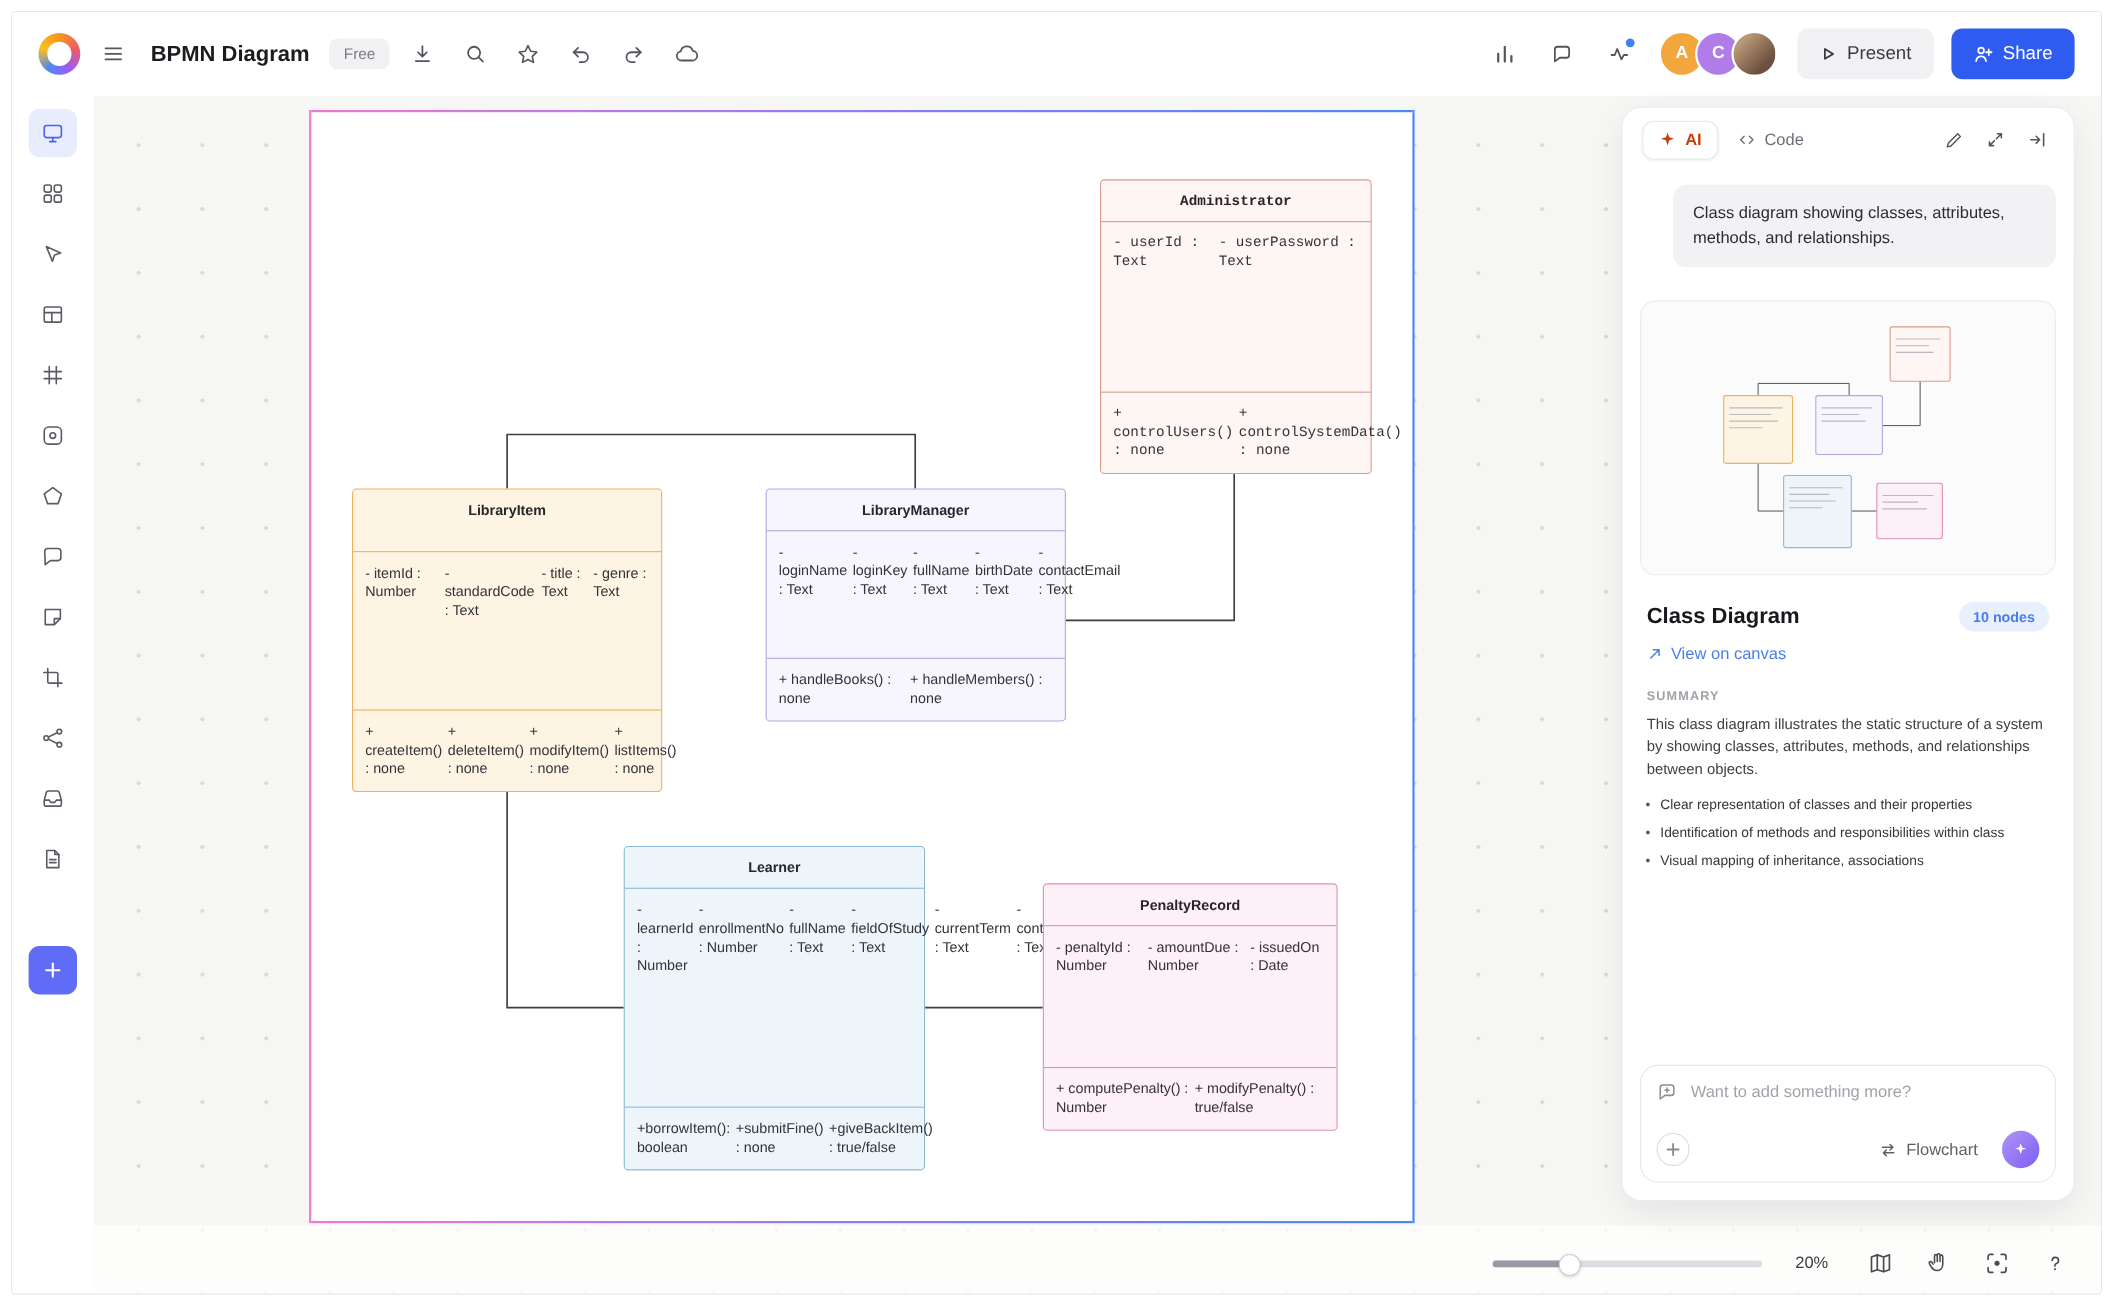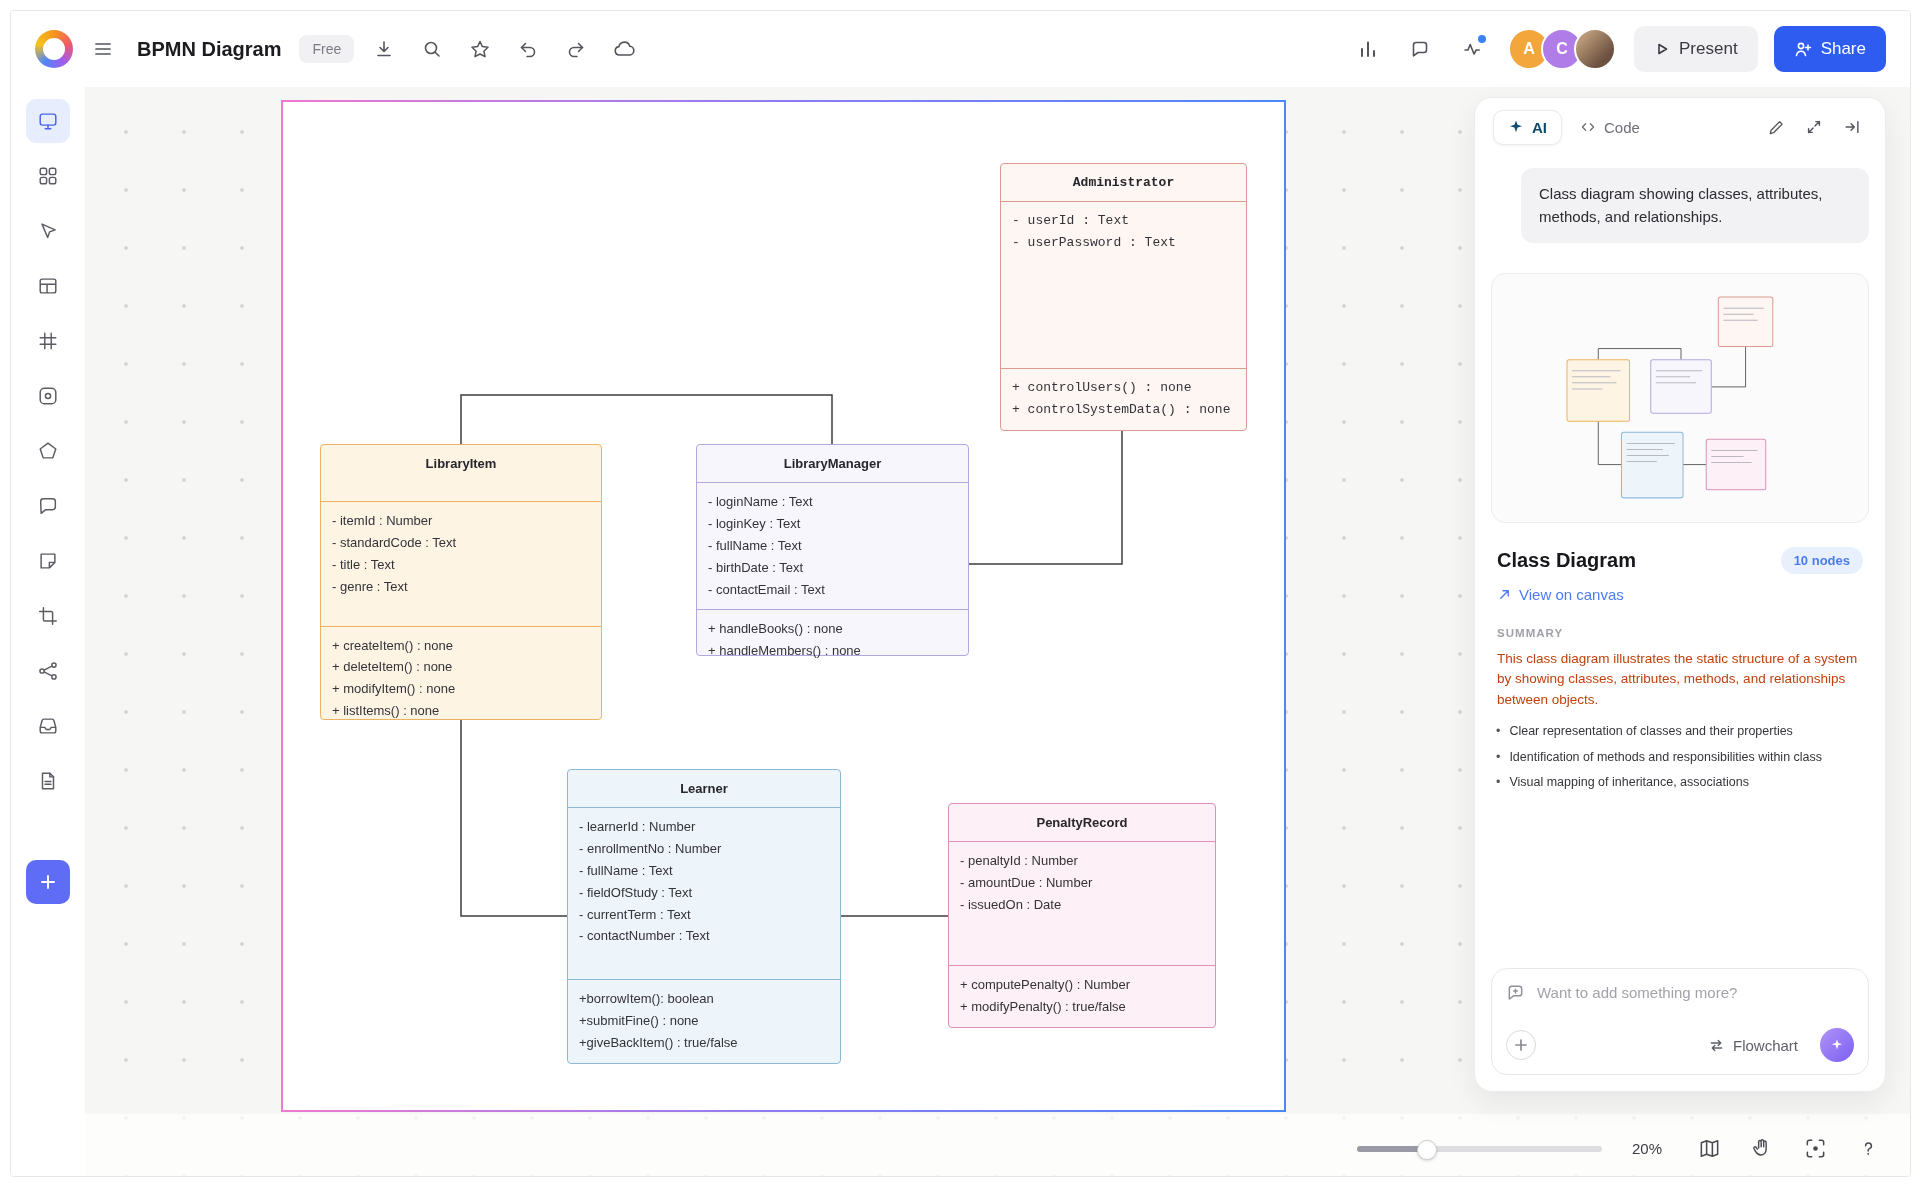--- a/index.html
+++ b/index.html
@@ -48,47 +48,47 @@
     background:rgba(255,255,255,.72);}
 
   
   .sel-frame{position:absolute;left:196px;top:13px;width:1001px;height:1008px;background:#fff;
     border:2px solid;border-image:linear-gradient(90deg,#ee79d2,#8d7cf2,#4b87f6) 1;}
   .connectors{position:absolute;inset:0;pointer-events:none;}
   .uml{position:absolute;border:1.5px solid var(--c,#999);background:var(--bg,#fff);
     border-radius:4px;display:flex;flex-direction:column;color:#333338;box-sizing:border-box;}
   .uml .ttl{text-align:center;padding:11px 6px;font-weight:700;font-size:13px;color:#26262b;}
   .uml .sec{border-top:1px solid var(--c,#999);padding:11px 11px;display:flex;
-    flex-direction:column;gap:5px;font-size:13px;line-height:1.3;}
+    flex-direction:row;gap:5px;font-size:13px;line-height:1.3;}
   .uml .attrs{flex:1;}
 
   
   .ai-panel{position:absolute;top:10px;right:24px;bottom:84px;width:412px;background:#fff;
     border:1px solid #ececef;border-radius:18px;box-shadow:0 10px 30px rgba(20,20,40,.07);
     display:flex;flex-direction:column;padding:0 16px 16px;z-index:7;box-sizing:border-box;}
   .panel-head{height:58px;display:flex;align-items:center;gap:8px;padding:0 2px;}
   .tab-ai{display:flex;align-items:center;gap:8px;background:#fff;border:1px solid #e9e9ee;
     box-shadow:0 1px 3px rgba(0,0,0,.06);border-radius:10px;padding:8px 14px;font-size:15px;
-    font-weight:700;color:#0c4a6e;cursor:pointer;}
+    font-weight:700;color:#c2410c;cursor:pointer;}
   .tab-code{display:flex;align-items:center;gap:8px;background:none;border:none;color:#6e6e78;
     font-size:15px;padding:8px 10px;cursor:pointer;}
   .head-spacer{flex:1;}
   .user-msg{margin:12px 0 0 30px;background:#f2f2f4;border-radius:12px;padding:15px 18px;
     font-size:15px;line-height:1.5;color:#2b2b31;}
   .preview-card{margin-top:30px;border:1px solid #ececf0;background:#fbfbfc;border-radius:14px;
     height:248px;display:flex;align-items:center;justify-content:center;cursor:pointer;}
   .title-row{margin-top:24px;display:flex;align-items:center;justify-content:space-between;padding:0 6px;}
   .panel-title{font-size:20px;font-weight:700;color:#17171c;}
   .badge-nodes{background:#e9f0fd;color:#4a7cf0;font-size:13px;font-weight:600;
     padding:6px 13px;border-radius:999px;}
   .view-link{margin-top:12px;display:flex;align-items:center;gap:7px;color:#4a7cf0;
     font-size:15px;padding:0 6px;cursor:pointer;}
   .summary-label{margin-top:24px;font-size:11.5px;font-weight:700;letter-spacing:.09em;
     color:#a1a1a9;padding:0 6px;}
-  .summary-text{margin-top:10px;font-size:13.5px;line-height:1.5;color:#c2410c;padding:0 6px;}
+  .summary-text{margin-top:10px;font-size:13.5px;line-height:1.5;color:#404040;padding:0 6px;}
   .bullets{margin-top:12px;display:flex;flex-direction:column;gap:7px;padding:0 5px;}
   .bullet{display:flex;gap:9px;font-size:12.5px;color:#35353b;line-height:1.5;}
   .bullet::before{content:"•";color:#55555c;}
   .chat-box{margin-top:auto;border:1.5px solid #e7e7ec;border-radius:16px;padding:14px 14px 12px;}
   .chat-row1{display:flex;align-items:center;gap:10px;color:#8e8e97;}
   .chat-input{flex:1;border:none;outline:none;font-size:15px;color:#2b2b31;
     font-family:"Liberation Sans",sans-serif;background:transparent;}
   .chat-input::placeholder{color:#a2a2aa;}
   .chat-row2{margin-top:26px;display:flex;align-items:center;}
   .plus-btn{width:30px;height:30px;border-radius:50%;border:1.5px solid #dadae0;background:#fff;

